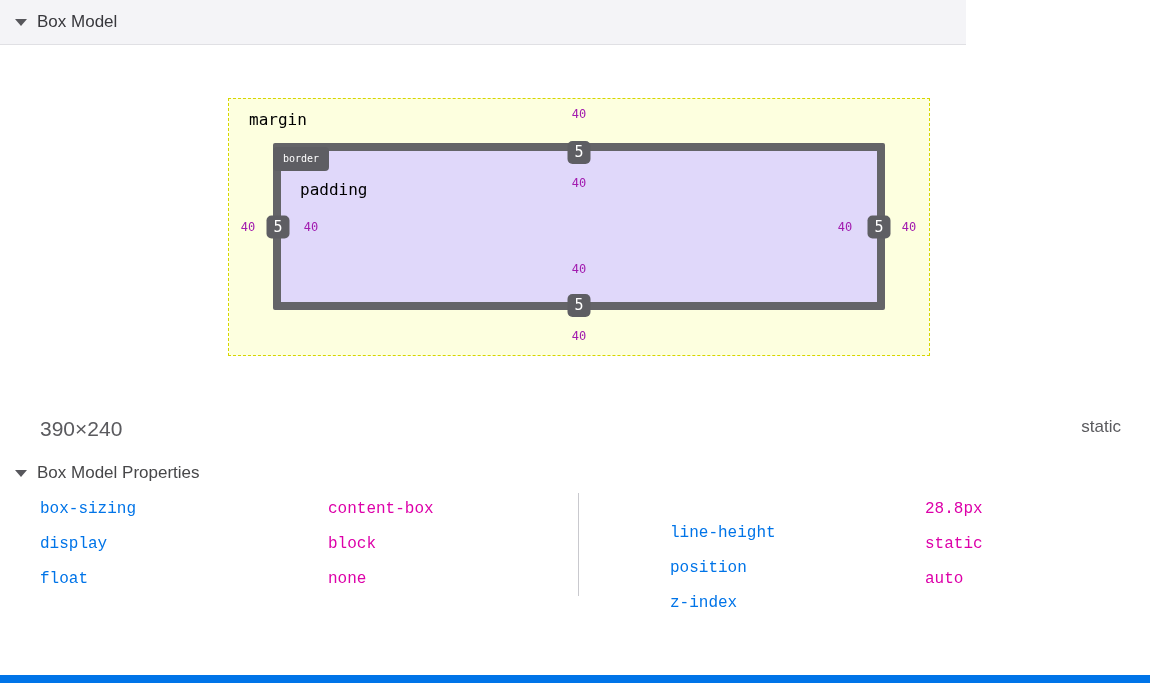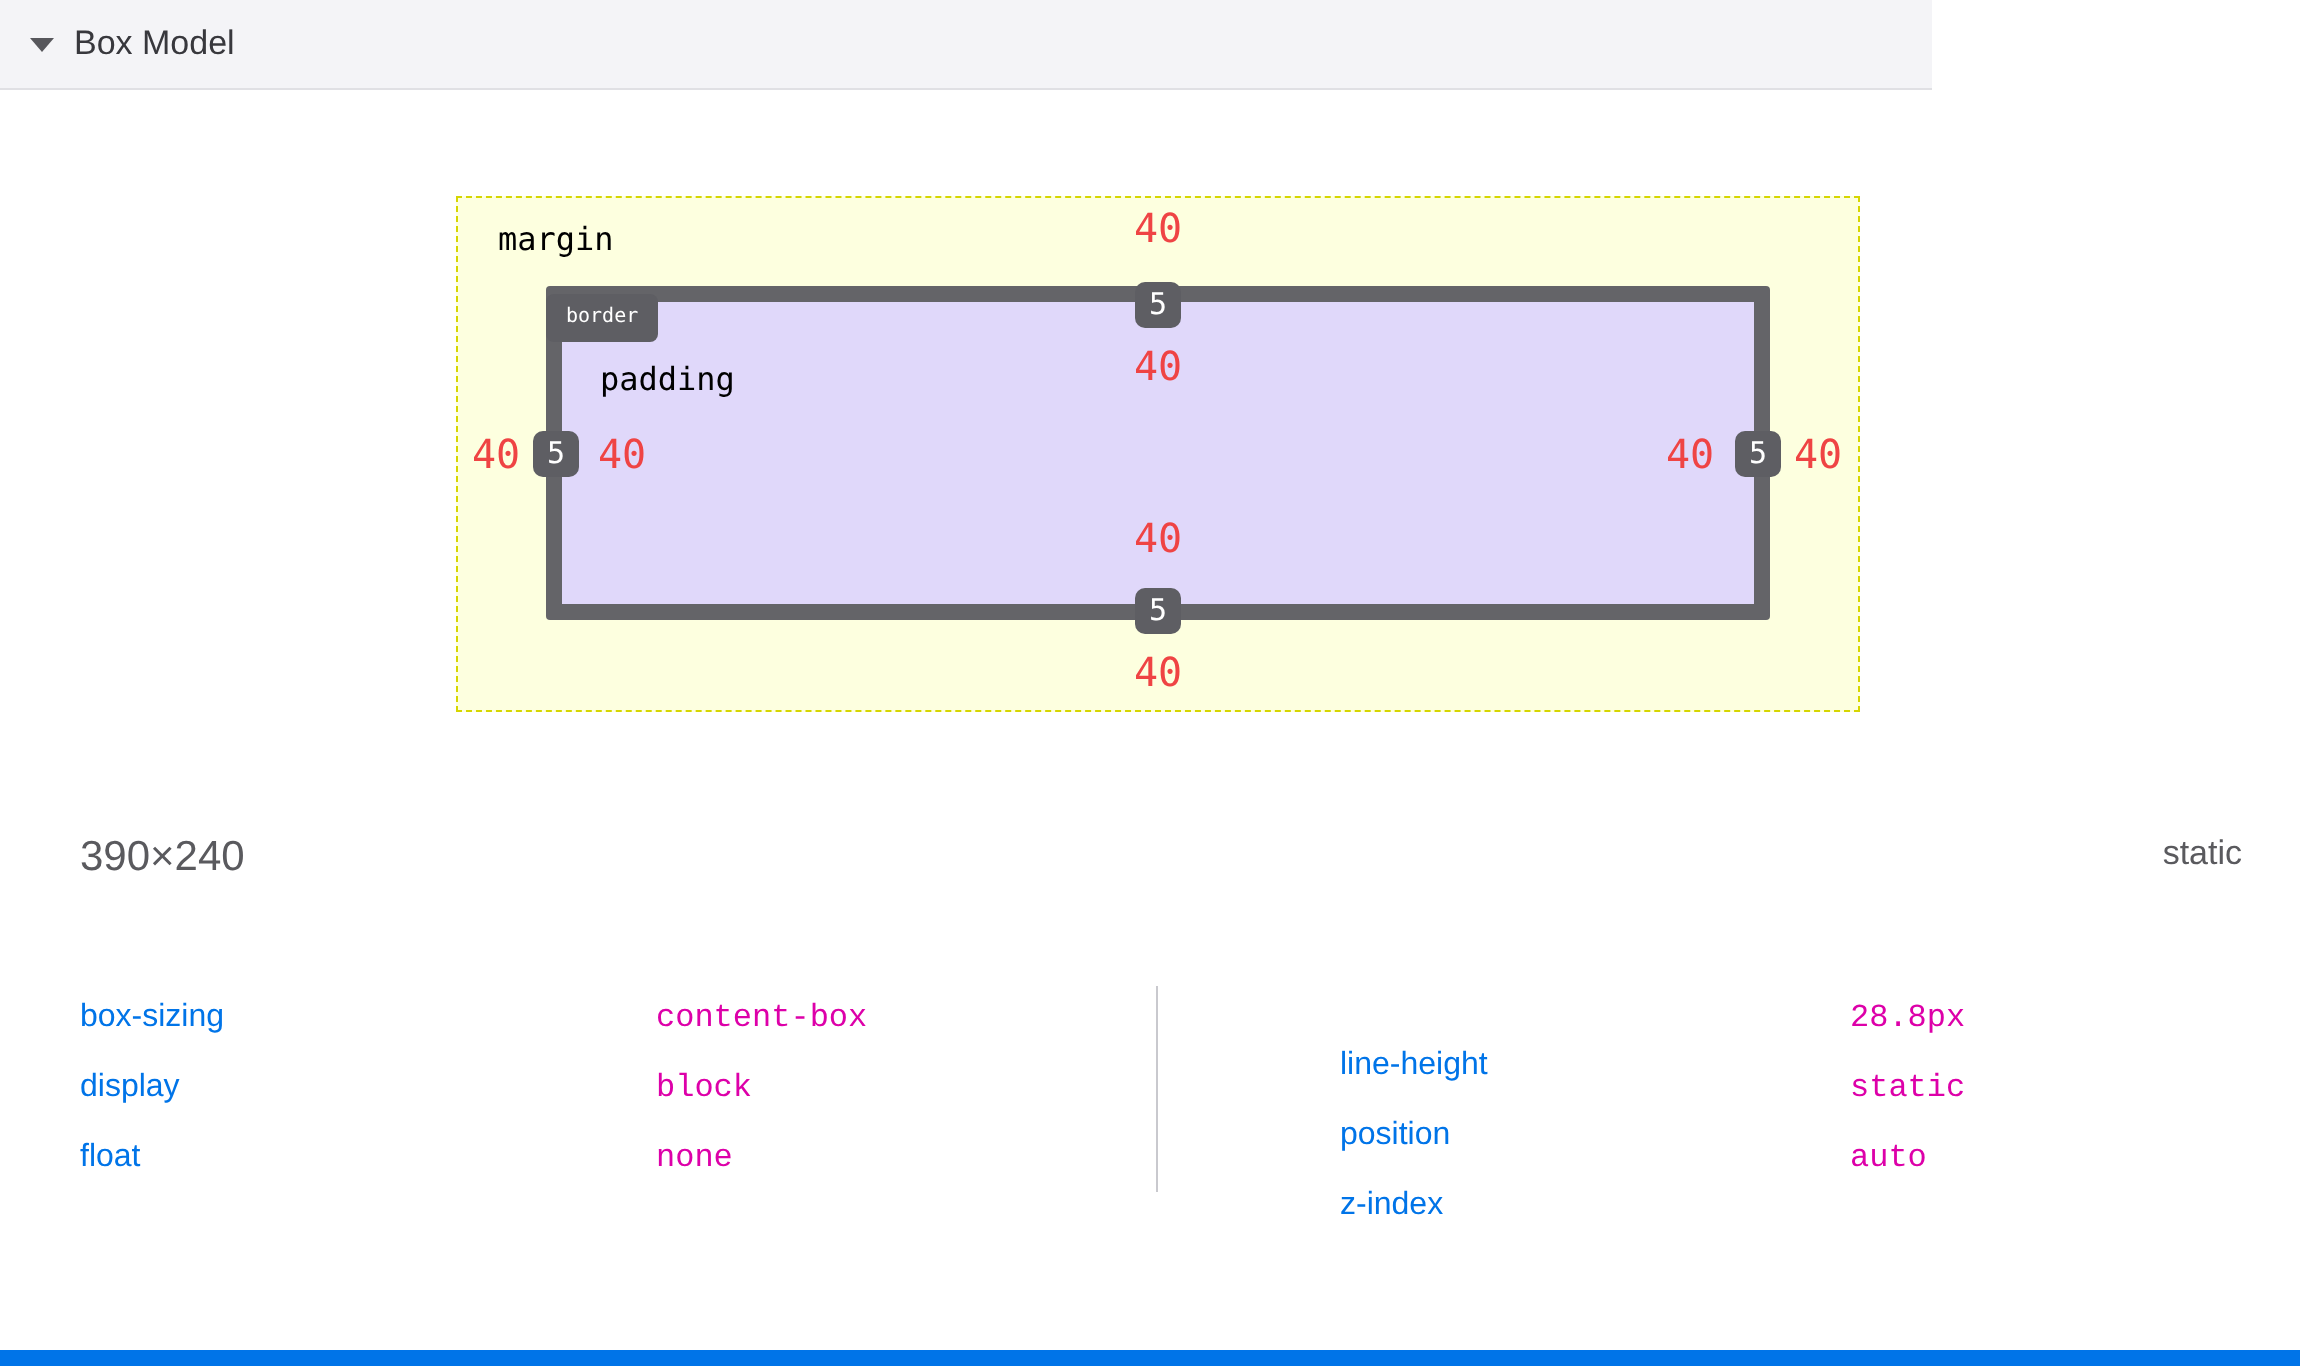--- a/index.html
+++ b/index.html
@@ -54,21 +54,21 @@
   .margin-label  { left: 21px; top: 12px; }
   .padding-label { left: 72px; top: 82px; }
 
   .border-badge {
     position: absolute; left: 45px; top: 49px; z-index: 5;
     background: #5e5e63; color: #ffffff; font-size: 10px;
     height: 24px; line-height: 24px; padding: 0 10px; border-radius: 4px;
   }
 
   .dim-val {
-    position: absolute; z-index: 5; font-size: 20px; color: #ef4444;
+    position: absolute; z-index: 5; font-size: 12px; color: #a21caf;
     line-height: 18px; cursor: text;
   }
   .hcenter { left: 50%; transform: translateX(-50%); }
   .vcenter { top: 129px; transform: translate(-50%, -50%); }
 
   .badge5 {
     position: absolute; z-index: 6; background: #5e5e63; color: #fff;
     font-size: 15px; width: 23px; height: 23px; line-height: 23px;
     text-align: center; border-radius: 5px; cursor: text;
   }
@@ -80,21 +80,21 @@
     position: absolute; left: 40px; top: 417px;
     font-size: 21px; color: #5a5a5e;
   }
   .element-position {
     position: absolute; right: 29px; top: 417px;
     font-size: 17px; color: #5a5a5e;
   }
 
   
   .prop-row { position: absolute; height: 22px; font-size: 16px; }
-  .prop-name  { position: absolute; color: #0074e8; font-family: Liberation Sans, sans-serif; white-space: nowrap; }
+  .prop-name  { position: absolute; color: #0074e8; font-family: Liberation Mono, monospace; white-space: nowrap; }
   .prop-value { position: absolute; color: #dd00a9; font-family: Liberation Mono, monospace; white-space: nowrap; }
 
   .col-left  .prop-name  { left: 40px; }
   .col-left  .prop-value { left: 328px; }
   .col-right .prop-name  { left: 670px; margin-top: 24px; }
   .col-right .prop-value { left: 925px; }
 
   .row1 { top: 500px; } .row2 { top: 535px; } .row3 { top: 570px; }
 
   .prop-divider {
@@ -140,20 +140,24 @@
 
     <span class="dim-val mono hcenter" style="top:76px;">40</span>
     <span class="dim-val mono hcenter" style="top:162px;">40</span>
     <span class="dim-val mono vcenter" style="left:83px;">40</span>
     <span class="dim-val mono vcenter" style="left:617px;">40</span>
   </div>
 
   <span class="element-size">390×240</span>
   <span class="element-position">static</span>
 
+  <div class="sub-header">
+    <span class="twisty"></span>
+    <span class="header-title">Box Model Properties</span>
+  </div>
 
   <div class="prop-row col-left row1">
     <span class="prop-name">box-sizing</span>
     <span class="prop-value">content-box</span>
   </div>
   <div class="prop-row col-left row2">
     <span class="prop-name">display</span>
     <span class="prop-value">block</span>
   </div>
   <div class="prop-row col-left row3">

